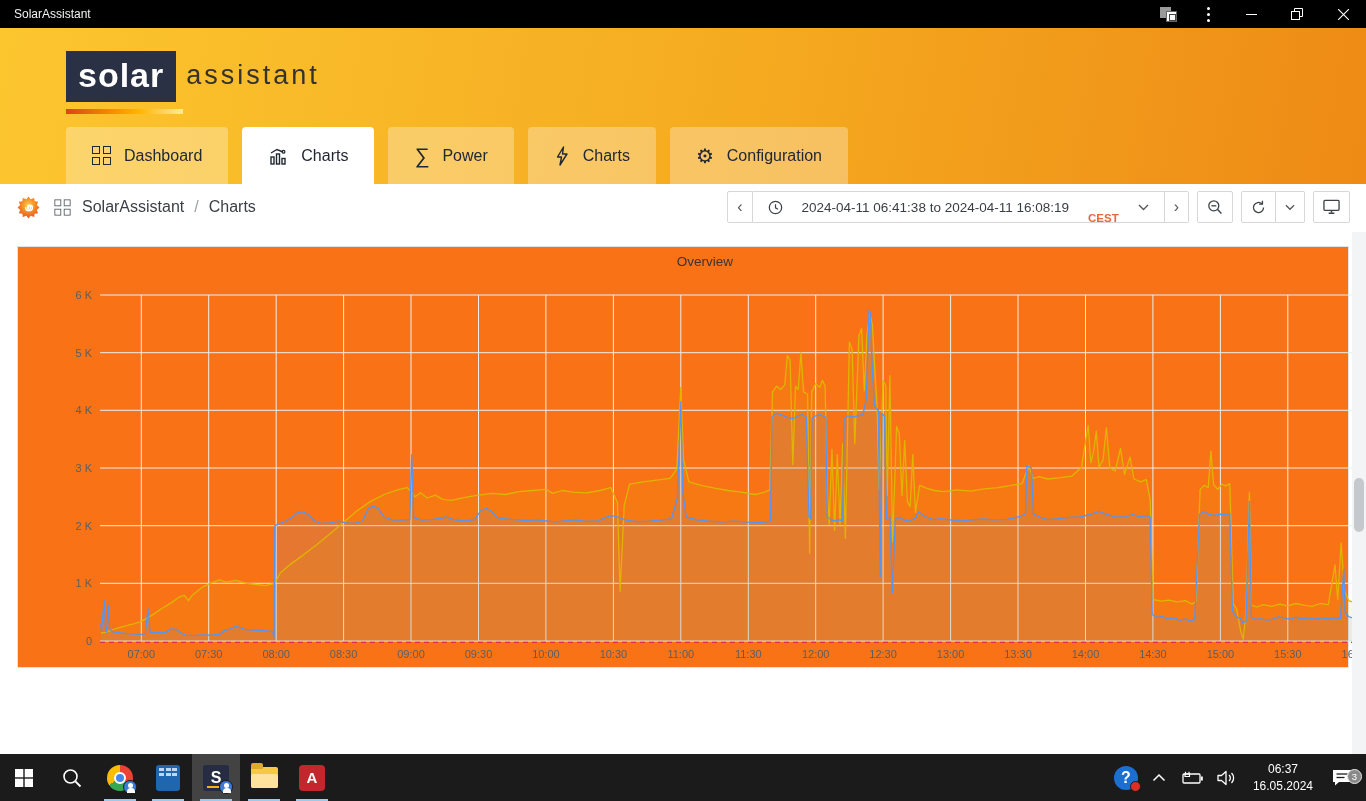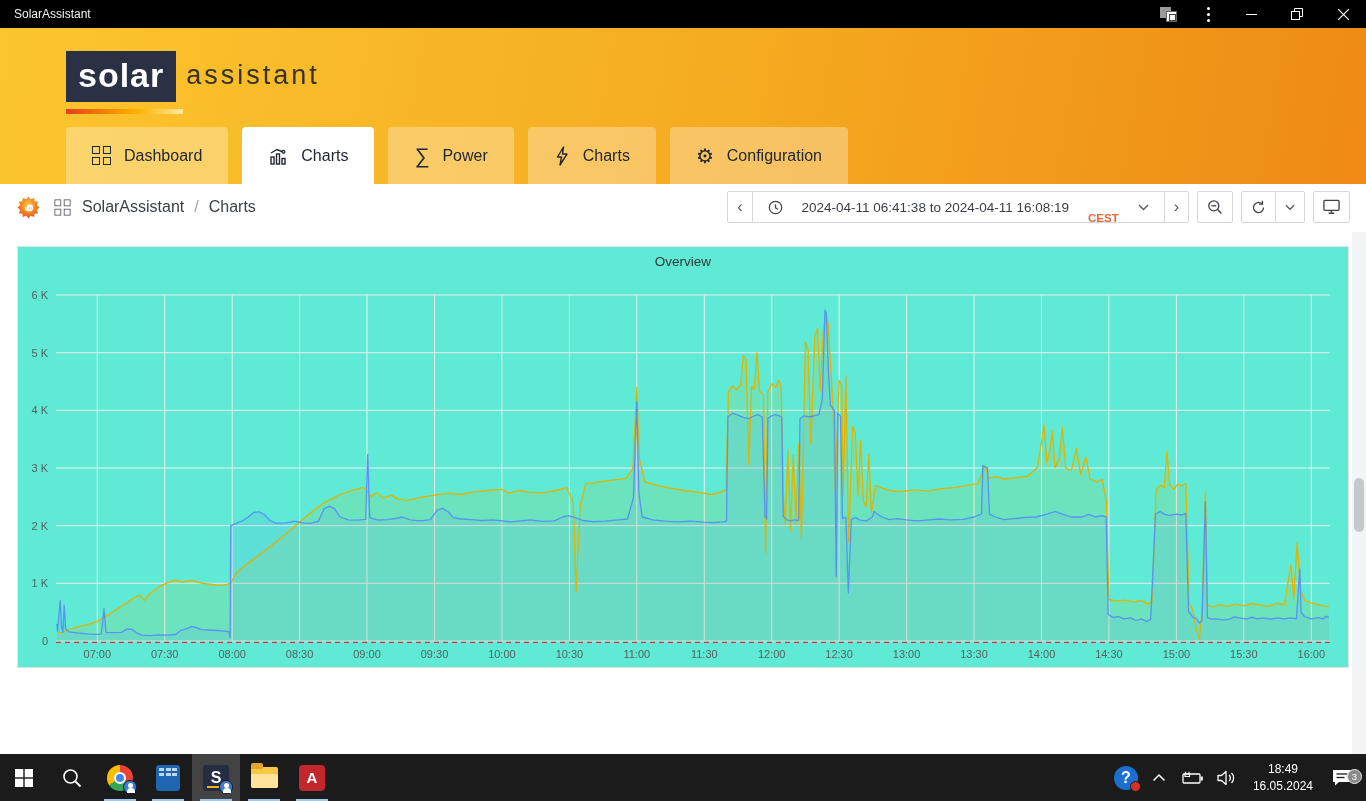--- a/index.html
+++ b/index.html
@@ -52,22 +52,22 @@
     justify-content:center; color:#3F4249; padding:0 9px; cursor:pointer; }
   .btn-group .tb-btn + .tb-btn { border-left:none; }
   .btn-group .tb-btn:first-child { border-radius:2px 0 0 2px; }
   .btn-group .tb-btn:last-child { border-radius:0 2px 2px 0; }
   .tb-single { border-radius:2px; }
   .time-text { font-size:13.5px; color:#3A3E44; display:flex; align-items:center; gap:19px; padding:0 6px; }
   .tz { color:#E8683C; font-size:11.5px; font-weight:600;margin-top:21px; }
   .chev-txt { font-size:16px; color:#55585D; }
 
   
-  .panel { position:absolute; left:17px; top:62px; width:1332px; height:422px; background:#5eead4;
-    border:1px solid #E2E3E5; }
+  .panel { position:absolute; left:17px; top:62px; width:1332px; height:422px; background:#f97316;
+    border:1px solid #E2E3E5;padding-left:44px; }
   .panel-title { height:28px; display:flex; align-items:center; justify-content:center;
     font-size:13.5px; font-weight:500; color:#33373D; }
   #chart { width:1330px; height:390px; }
 
   
   .scroll-track { position:absolute; right:0; top:48px; bottom:0; width:14px; background:#F3F4F6; }
   .scroll-thumb { position:absolute; left:2px; top:246px; width:10px; height:54px; background:#C5C8CC; border-radius:5px; }
 
   
   .taskbar { position:absolute; left:0; top:754px; width:1366px; height:47px; background:#1B1B1C;
@@ -407,21 +407,21 @@
         <path d="M5.5 3 V0.8 M9 3 V0.8 M5 3 H9.5 V5.5 H5 Z" stroke="#fff" stroke-width="1.2" fill="none"></path>
       </svg>
     </div>
     <div class="tray-item">
       <svg width="20" height="16" viewBox="0 0 20 16">
         <path d="M1 5.5 H4.5 L9 1.5 V14.5 L4.5 10.5 H1 Z" fill="none" stroke="#fff" stroke-width="1.3" stroke-linejoin="round"></path>
         <path d="M12 5 a4 4 0 0 1 0 6 M14.5 3 a7 7 0 0 1 0 10" fill="none" stroke="#fff" stroke-width="1.3"></path>
       </svg>
     </div>
     <div class="clockblock">
-      <div>18:49</div>
+      <div>06:37</div>
       <div>16.05.2024</div>
     </div>
     <div class="tray-item" style="width:40px;">
       <svg width="22" height="20" viewBox="0 0 22 20">
         <path d="M2 2 H20 V14 H8 L4 17.5 V14 H2 Z" fill="#fff"></path>
         <line x1="5.5" y1="6" x2="16.5" y2="6" stroke="#1B1B1C" stroke-width="1.3"></line>
         <line x1="5.5" y1="9.5" x2="13.5" y2="9.5" stroke="#1B1B1C" stroke-width="1.3"></line>
       </svg>
       <span class="badge3">3</span>
     </div>

